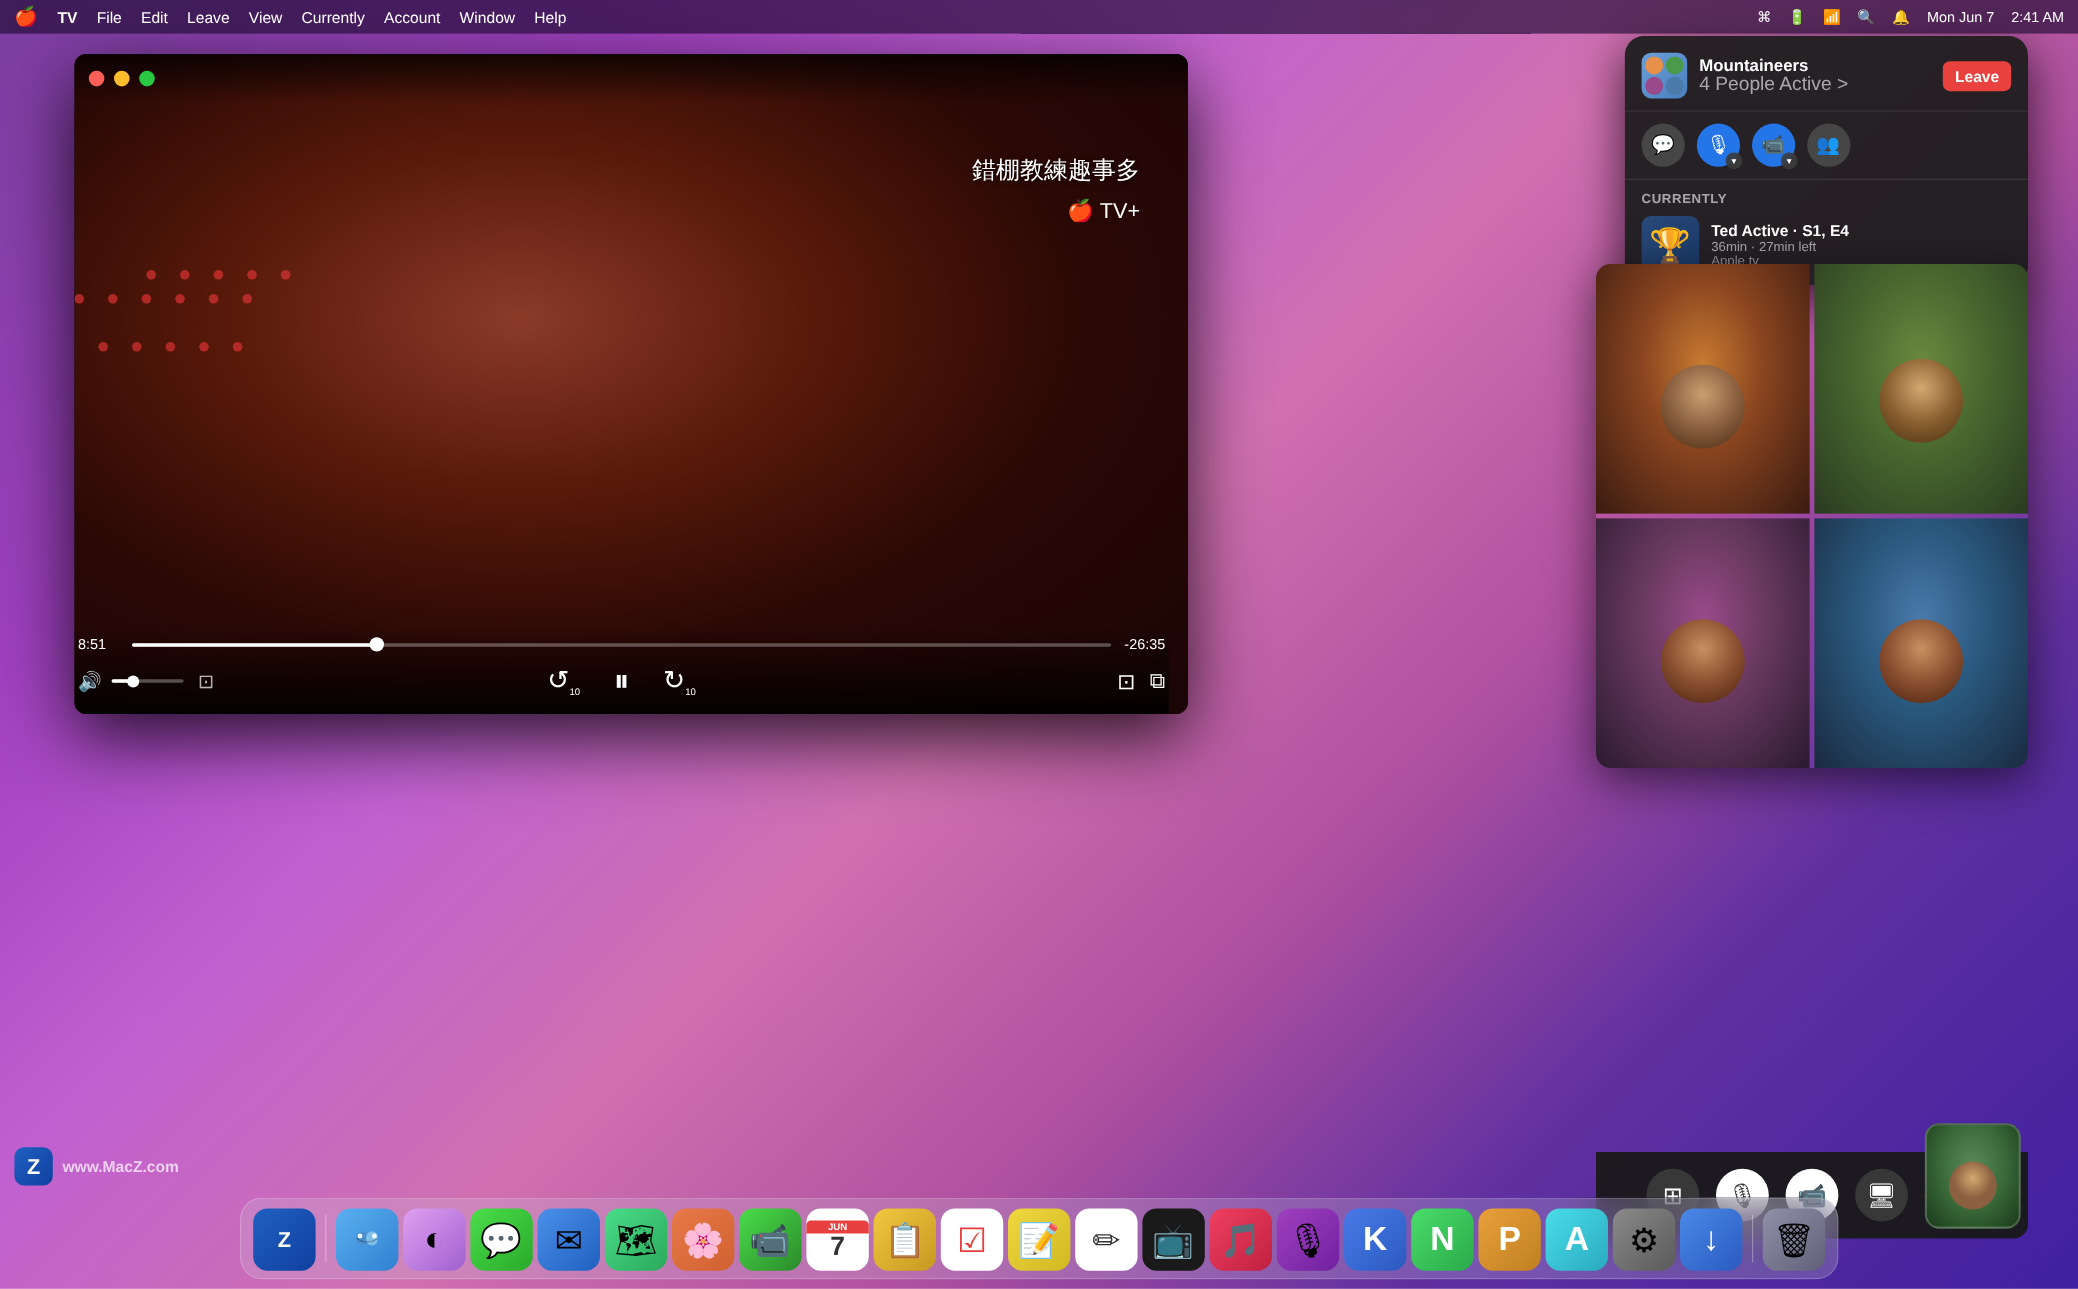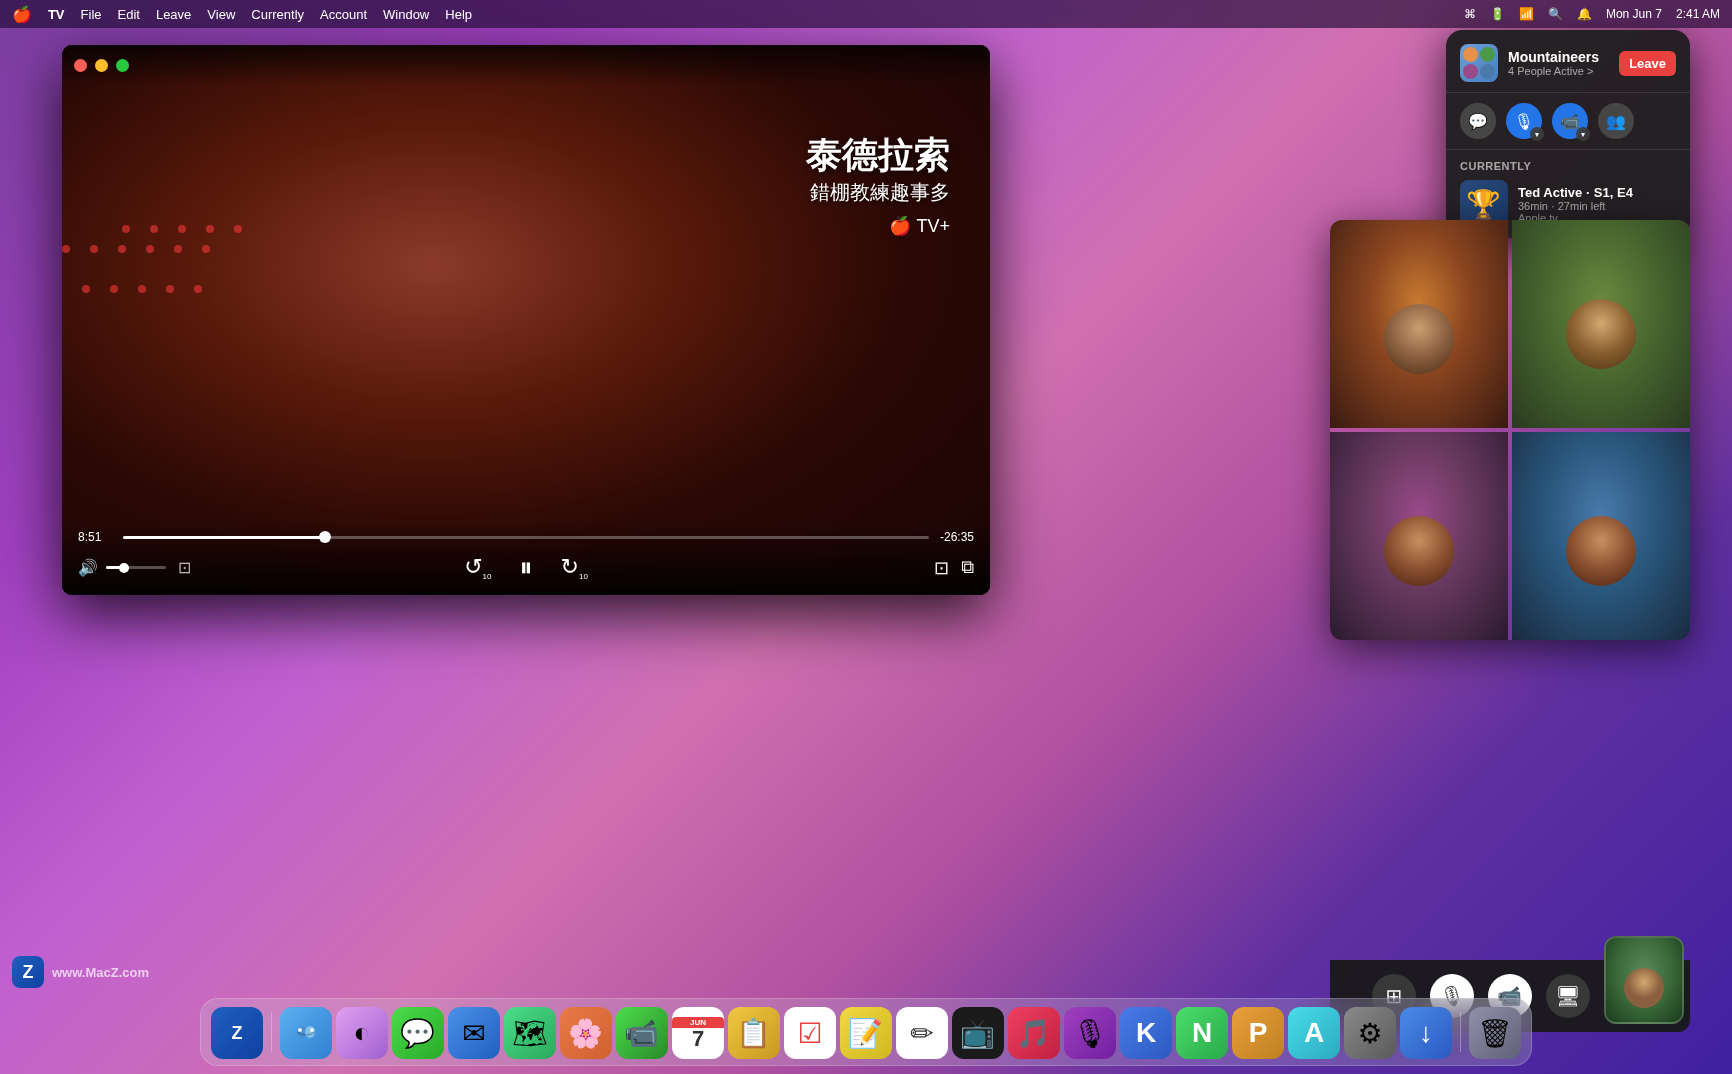--- a/index.html
+++ b/index.html
@@ -117,22 +117,22 @@
     }
     .appletv-logo {
       font-size: 18px;
       color: white;
       margin-top: 6px;
     }
 
     
     .player-controls {
       position: absolute;
-      bottom: 0; left: 0; right: 0;
-      padding: 8px 16px 12px;
+      bottom: 0; left: 0; right: 16px;
+      padding: 8px 3px 12px;
       background: linear-gradient(to top, rgba(0,0,0,0.9) 0%, transparent 100%);
     }
     .progress-bar-area {
       display: flex;
       align-items: center;
       gap: 10px;
       margin-bottom: 8px;
     }
     .time-label {
       color: white;
@@ -214,21 +214,21 @@
       align-items: center;
       gap: 12px;
     }
     .subtitles-btn, .pip-btn { color: white; font-size: 18px; cursor: pointer; }
 
     
     .shareplay-panel {
       position: absolute;
       top: 30px;
       right: 42px;
-      width: 244px;
+      width: 336px;
       background: rgba(30,30,30,0.95);
       border-radius: 16px;
       box-shadow: 0 10px 40px rgba(0,0,0,0.7);
       overflow: hidden;
     }
     .shareplay-header {
       padding: 14px 14px 10px;
       display: flex;
       align-items: center;
       gap: 10px;
@@ -249,21 +249,21 @@
     .shareplay-title-area {
       flex: 1;
     }
     .shareplay-name {
       color: white;
       font-size: 14px;
       font-weight: 600;
     }
     .shareplay-subtitle {
       color: rgba(255,255,255,0.6);
-      font-size: 11px;
+      font-size: 16px;
     }
     .leave-btn {
       background: #e8413e;
       color: white;
       border: none;
       border-radius: 6px;
       padding: 5px 10px;
       font-size: 13px;
       font-weight: 600;
       cursor: pointer;
@@ -579,21 +579,20 @@
     </div>
     <div class="dot-row" style="top:240px; left:20px;">
       <div class="dot"></div>
         <div class="dot"></div>
         <div class="dot"></div>
         <div class="dot"></div>
         <div class="dot"></div>
     </div>
 
     <div class="chinese-text">
-      <div class="chinese-title">泰德拉索</div>
       <div class="chinese-subtitle">錯棚教練趣事多</div>
       <div class="appletv-logo">🍎 TV+</div>
     </div>
 
     <div class="player-controls">
       <div class="progress-bar-area">
         <span class="time-label">8:51</span>
         <div class="progress-track">
           <div class="progress-fill"></div>
           <div class="progress-thumb"></div>

